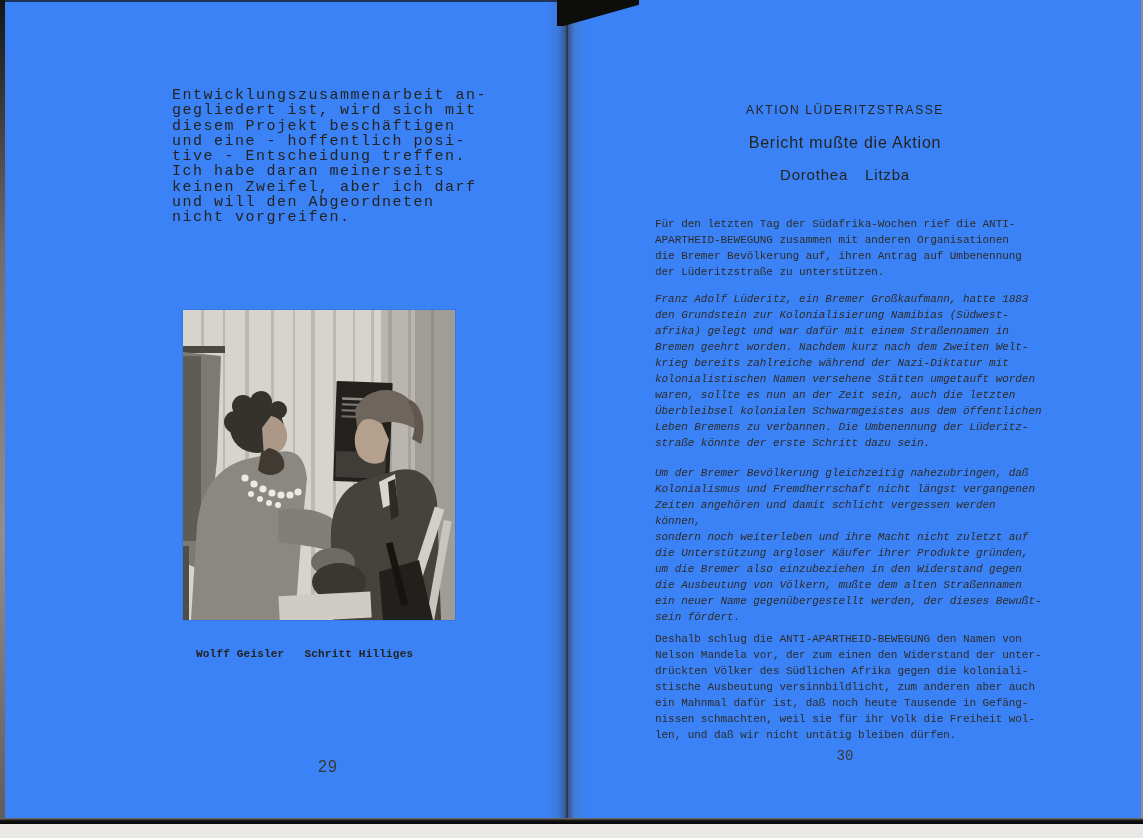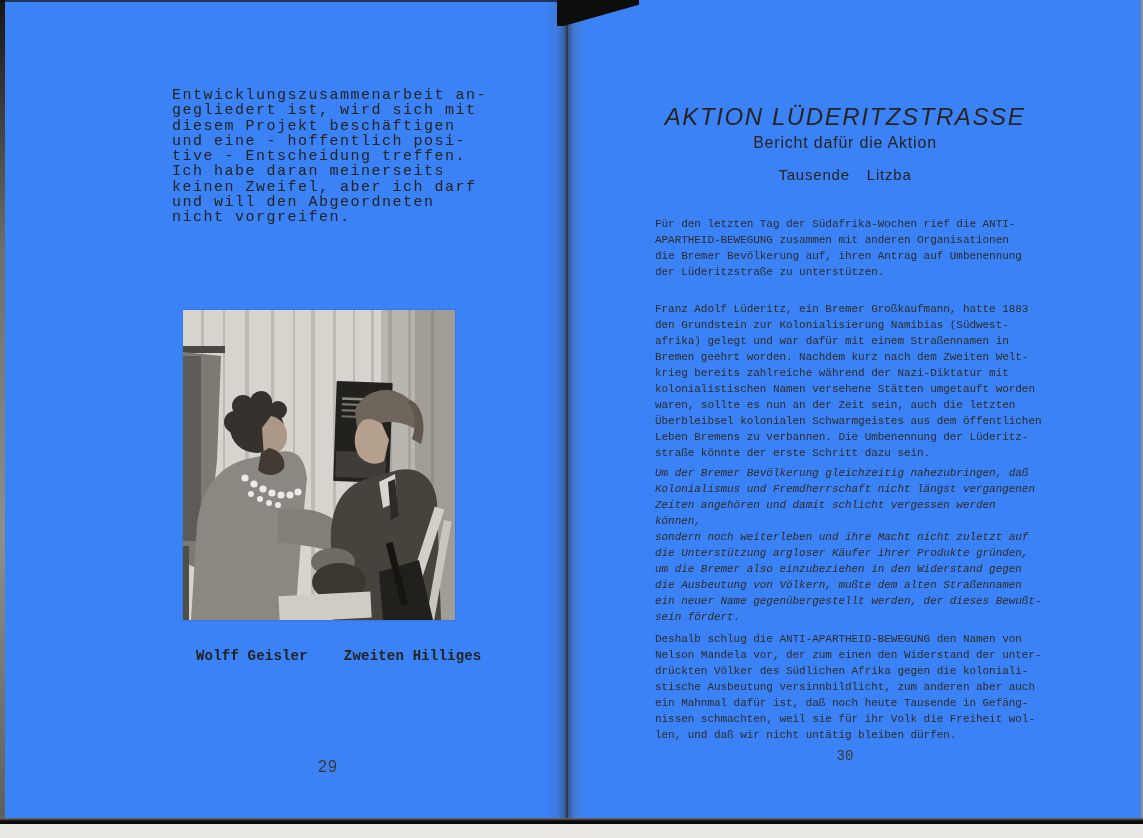--- a/index.html
+++ b/index.html
@@ -14,32 +14,32 @@
           background:linear-gradient(90deg,rgba(0,0,0,0),rgba(70,68,64,.14) 30%,rgba(45,43,40,.55) 53%,rgba(95,92,88,.22) 70%,rgba(0,0,0,0));}
   .gutter-line{position:absolute;left:566px;top:0;width:2px;height:100%;background:rgba(50,48,44,.75);}
   .gutter-wedge{position:absolute;left:557px;top:0;width:82px;height:26px;background:#0d0d0c;
                 clip-path:polygon(0 0,100% 0,100% 18%,8% 100%,0 100%);}
   .edge-bottom{position:absolute;left:0;bottom:0;width:100%;height:6px;
                background:linear-gradient(180deg,#7a7874,#121211 45%,#060606);}
   
   .typed{position:absolute;white-space:pre-line;font-family:"Liberation Mono","DejaVu Sans Mono",monospace;}
   .left-par{left:172px;top:88px;font-size:15px;line-height:15.3px;letter-spacing:1.5px;color:#242320;}
   .rp{left:655px;width:392px;font-size:11px;line-height:16px;letter-spacing:-0.05px;color:#2e2c28;}
-  .rp1{top:216px;} .rp2{top:301px;} .rp3{top:465px;font-style:italic;} .rp4{top:631px;}
+  .rp1{top:216px;} .rp2{top:291px;font-style:italic;} .rp3{top:465px;font-style:italic;} .rp4{top:631px;}
   
   .rhead{position:absolute;left:655px;width:380px;text-align:center;color:#262421;}
-  .title{top:103px;font-size:24px;letter-spacing:1.6px;font-style:italic;}
+  .title{top:103px;font-size:12px;letter-spacing:1.6px;}
   .subtitle{top:134px;font-size:16px;letter-spacing:.8px;}
   .author{top:166px;font-size:15px;letter-spacing:.8px;word-spacing:12px;white-space:pre;}
   
   .photo{position:absolute;left:183px;top:310px;width:272px;height:310px;outline:1px solid rgba(0,0,0,.07);}
   .photo svg{display:block;width:100%;height:100%;}
-  .caption{position:absolute;left:196px;top:648px;display:flex;gap:36px;
+  .caption{position:absolute;left:196px;top:648px;display:flex;gap:20px;
            font-family:"Liberation Mono","DejaVu Sans Mono",monospace;
-           font-size:14px;font-weight:bold;letter-spacing:.2px;color:#23221f;}
+           font-size:11px;font-weight:bold;letter-spacing:.2px;color:#23221f;}
   .pagenum{position:absolute;color:#3a3834;}
   .pagenum-left{left:318px;top:758px;font-size:16px;letter-spacing:1px;}
   .pagenum-right{left:655px;top:748px;width:380px;text-align:center;
                  font-family:"Liberation Mono","DejaVu Sans Mono",monospace;font-size:14px;}
 </style>
 </head>
 <body>
 
 <div class="scan">
 
@@ -132,30 +132,30 @@
           </g>
         <g transform="rotate(-3 141 296)">
             <rect x="96" y="284" width="92" height="26" fill="#cfccc5"></rect>
           </g>
         <rect x="0" y="236" width="6" height="74" fill="#514e49"></rect>
       </svg>
     </div>
 
     <div class="caption">
       <span>Wolff Geisler</span>
-      <span>Zweiten Hilliges</span>
+      <span>Schritt Hilliges</span>
     </div>
 
     <div class="pagenum pagenum-left">29</div>
   </div>
 
   <div>
     <div class="rhead title">AKTION LÜDERITZSTRASSE</div>
-    <div class="rhead subtitle">Bericht dafür die Aktion</div>
-    <div class="rhead author">Tausende Litzba</div>
+    <div class="rhead subtitle">Bericht mußte die Aktion</div>
+    <div class="rhead author">Dorothea Litzba</div>
 
     <div class="typed rp rp1">Für den letzten Tag der Südafrika-Wochen rief die ANTI-
 APARTHEID-BEWEGUNG zusammen mit anderen Organisationen
 die Bremer Bevölkerung auf, ihren Antrag auf Umbenennung
 der Lüderitzstraße zu unterstützen.</div>
     <div class="typed rp rp2">Franz Adolf Lüderitz, ein Bremer Großkaufmann, hatte 1883
 den Grundstein zur Kolonialisierung Namibias (Südwest-
 afrika) gelegt und war dafür mit einem Straßennamen in
 Bremen geehrt worden. Nachdem kurz nach dem Zweiten Welt-
 krieg bereits zahlreiche während der Nazi-Diktatur mit

